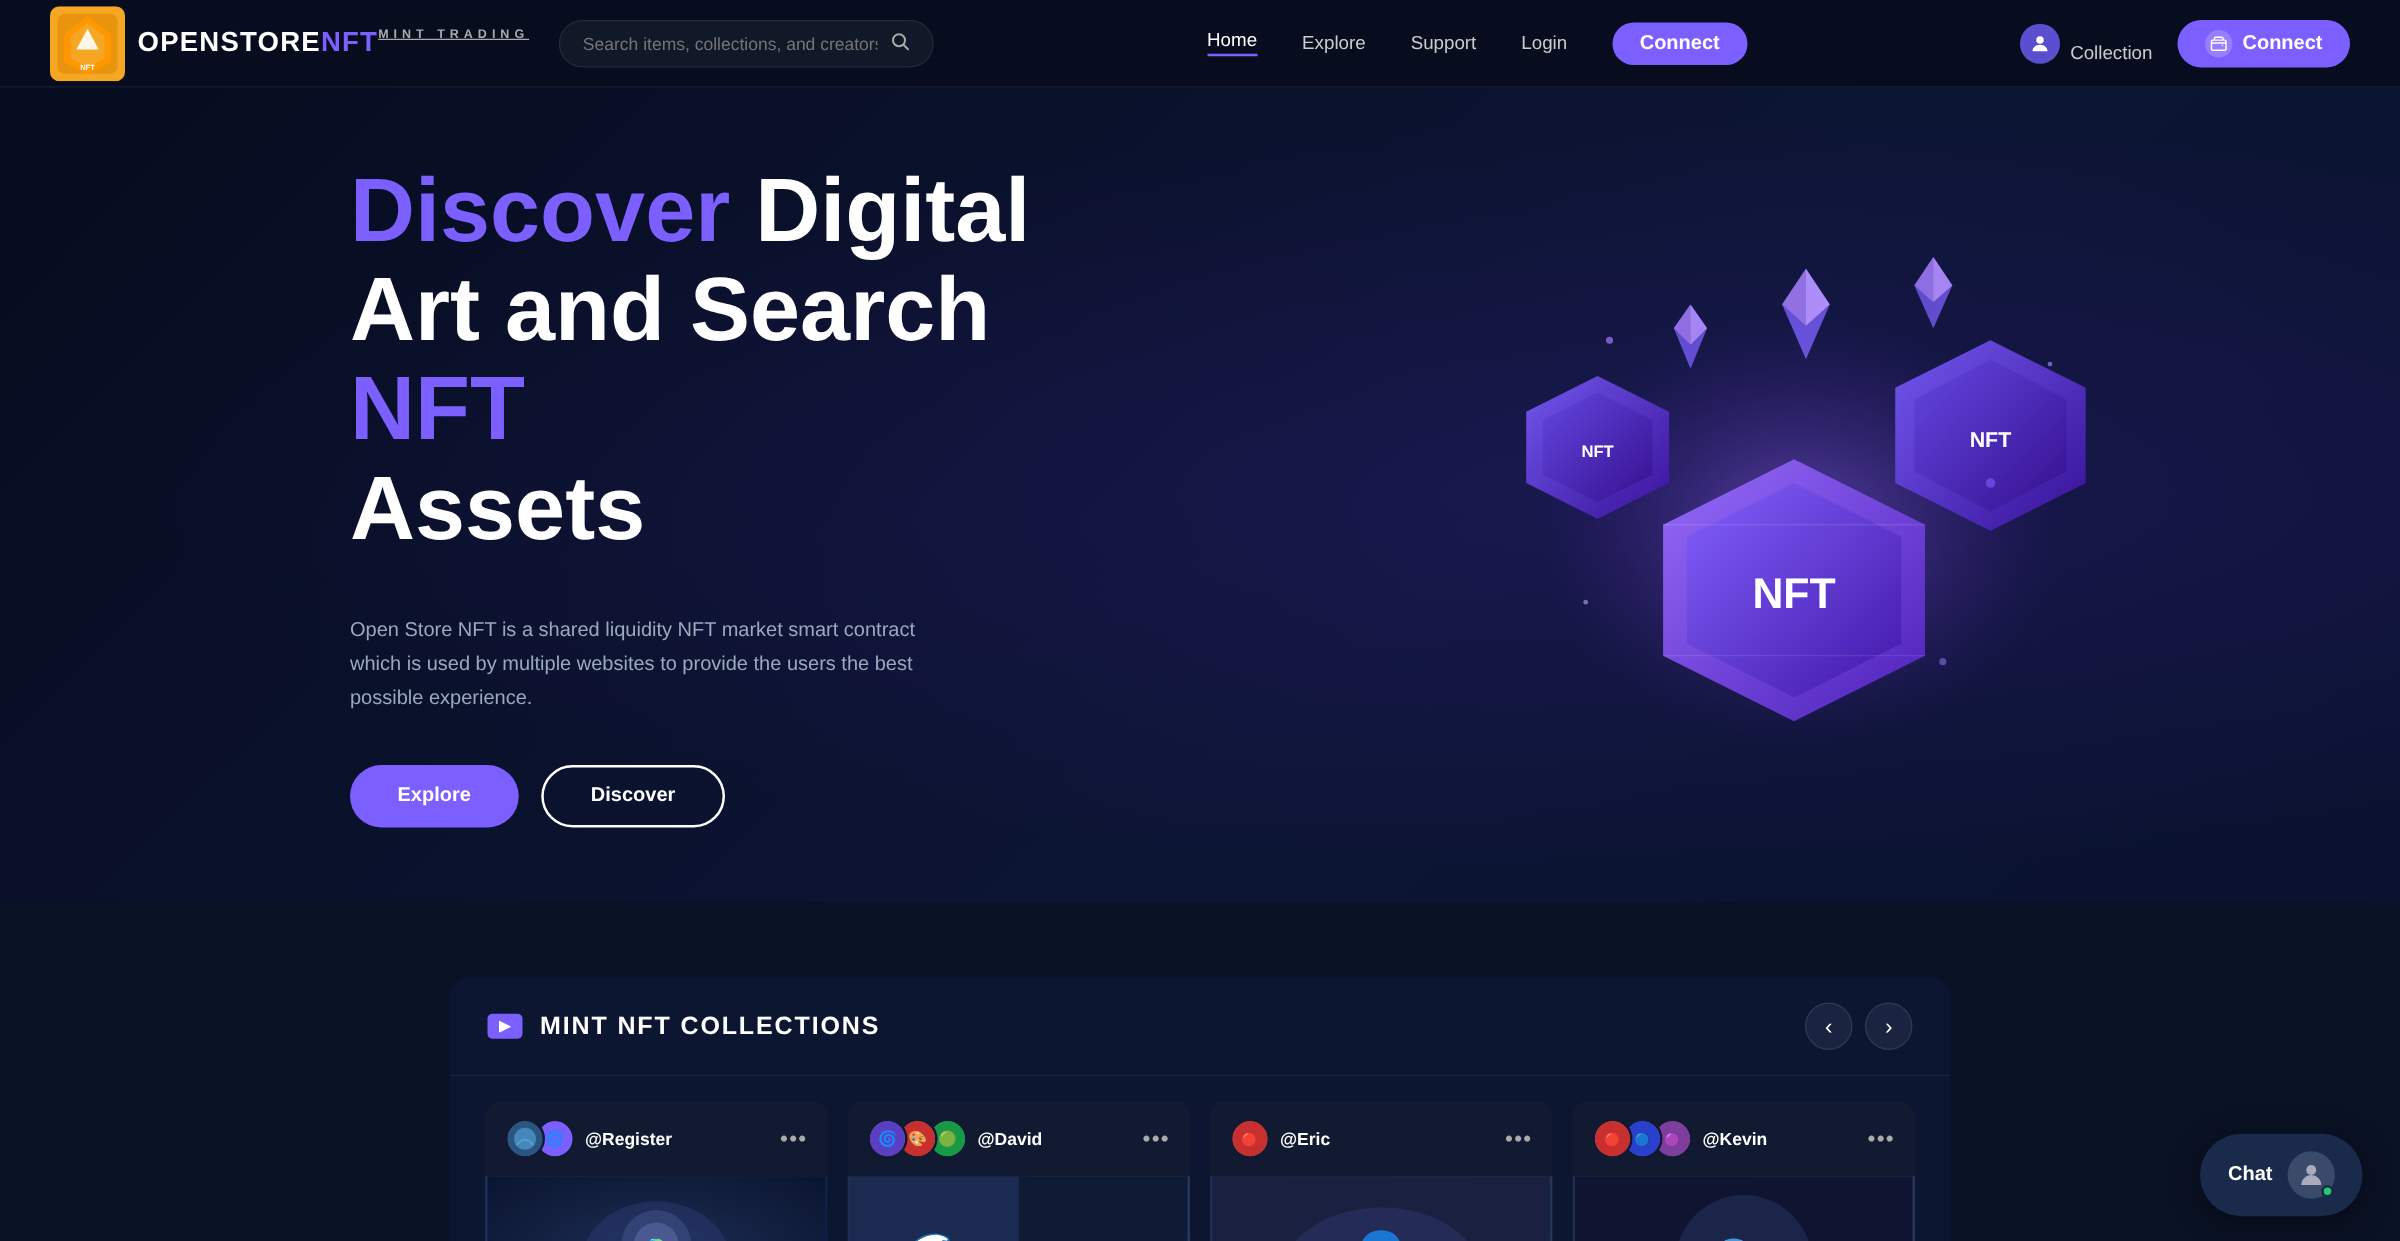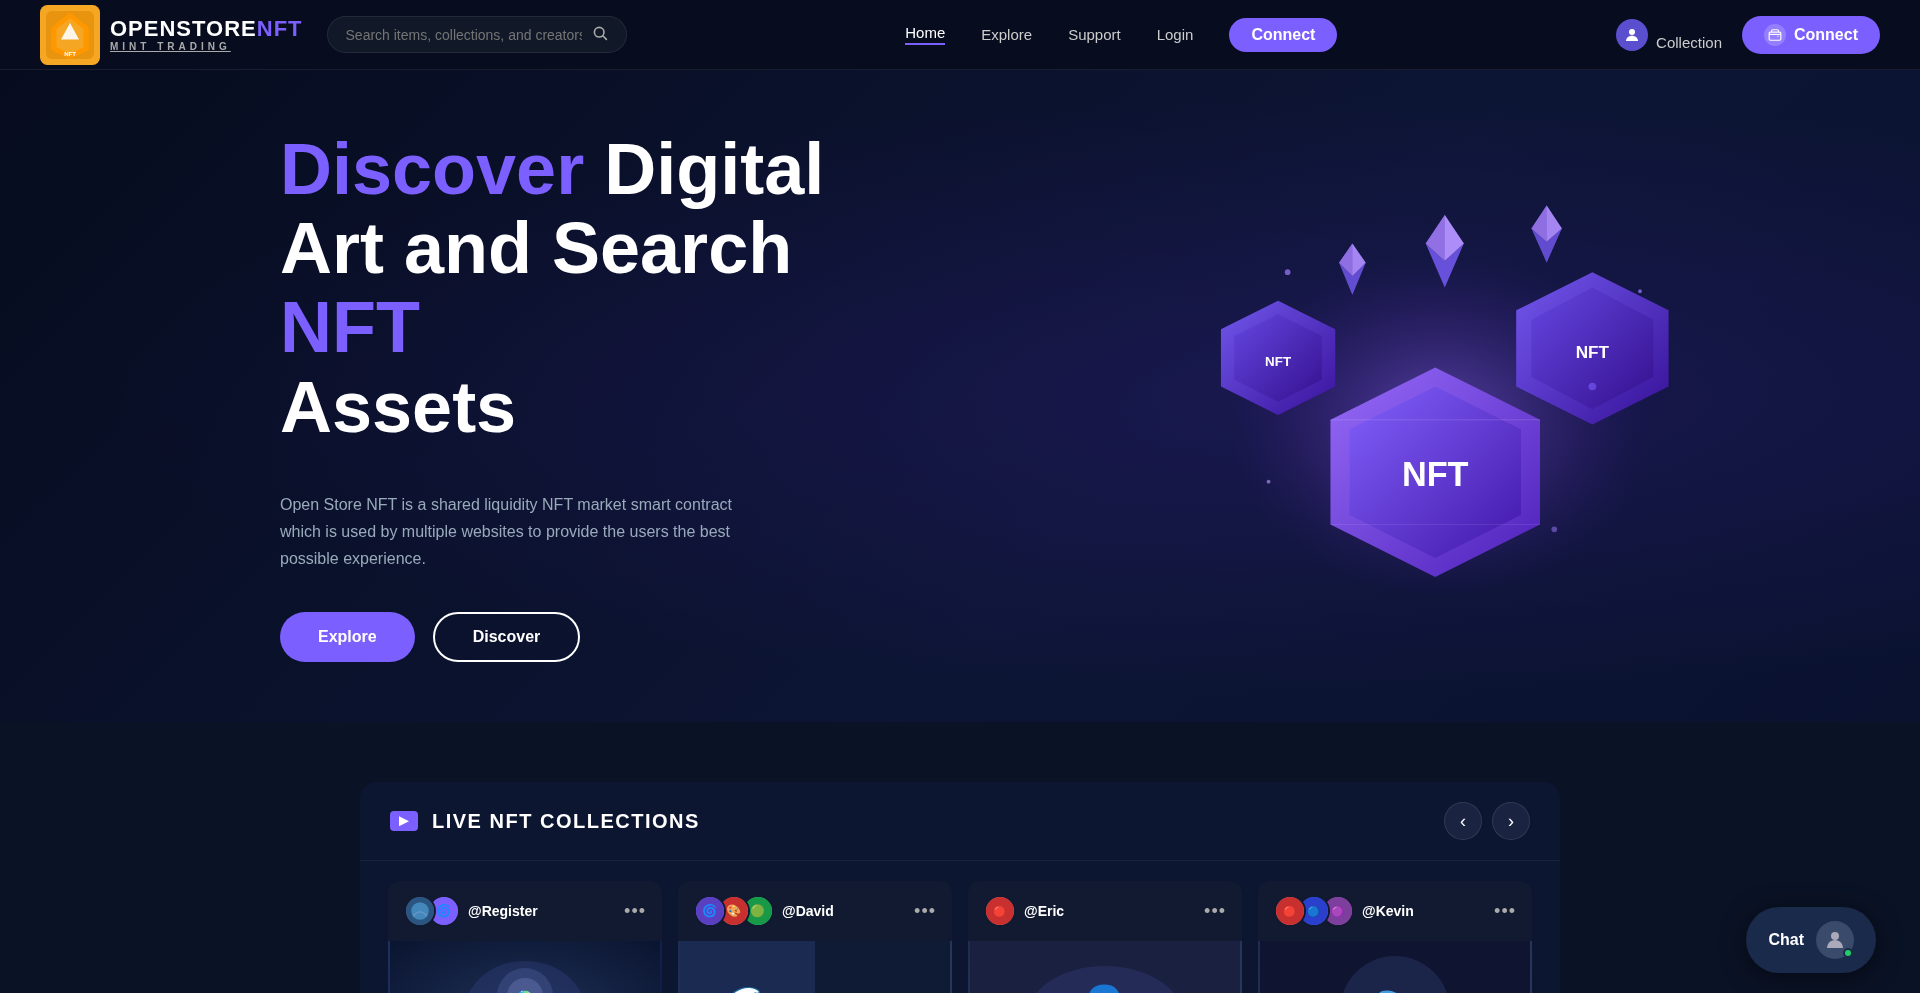--- a/index.html
+++ b/index.html
@@ -34,21 +34,21 @@
       align-items: center;
       gap: 10px;
       text-decoration: none;
     }
     .logo-icon {
       width: 60px;
       height: 60px;
     }
     .logo-text {
       display: flex;
-      flex-direction: column;
+      flex-direction: row;
       line-height: 1.1;
     }
     .logo-top {
       font-size: 22px;
       font-weight: 900;
       color: #fff;
       letter-spacing: 1px;
     }
     .logo-top span { color: #7c5fff; }
     .logo-sub {
@@ -341,21 +341,21 @@
     .card-image-placeholder {
       width: 100%;
       height: 140px;
       background: linear-gradient(135deg, #1e2d50 0%, #2a3a60 100%);
     }
 
     
     .chat-widget {
       position: fixed;
       bottom: 20px;
-      right: 44px;
+      right: 30px;
       background: #1a2a4a;
       border-radius: 36px;
       padding: 14px 22px;
       display: flex;
       align-items: center;
       gap: 12px;
       box-shadow: 0 4px 24px rgba(0,0,0,0.5);
       cursor: pointer;
       z-index: 999;
     }
@@ -544,21 +544,21 @@
       <circle cx="470" cy="100" r="2" fill="#a07aff" opacity="0.7"></circle>
     </svg>
   </div>
 </section>
 
 <section class="lower-section">
   <div class="collections-panel">
     <div class="collections-header">
       <div class="collections-title-wrap">
         <div class="live-icon"></div>
-        <span class="collections-title">LIVE NFT COLLECTIONS</span>
+        <span class="collections-title">MINT NFT COLLECTIONS</span>
       </div>
       <div class="nav-arrows">
         <button class="arrow-btn">‹</button>
         <button class="arrow-btn">›</button>
       </div>
     </div>
 
     <div class="collections-cards">
 
       <div class="collection-card">

